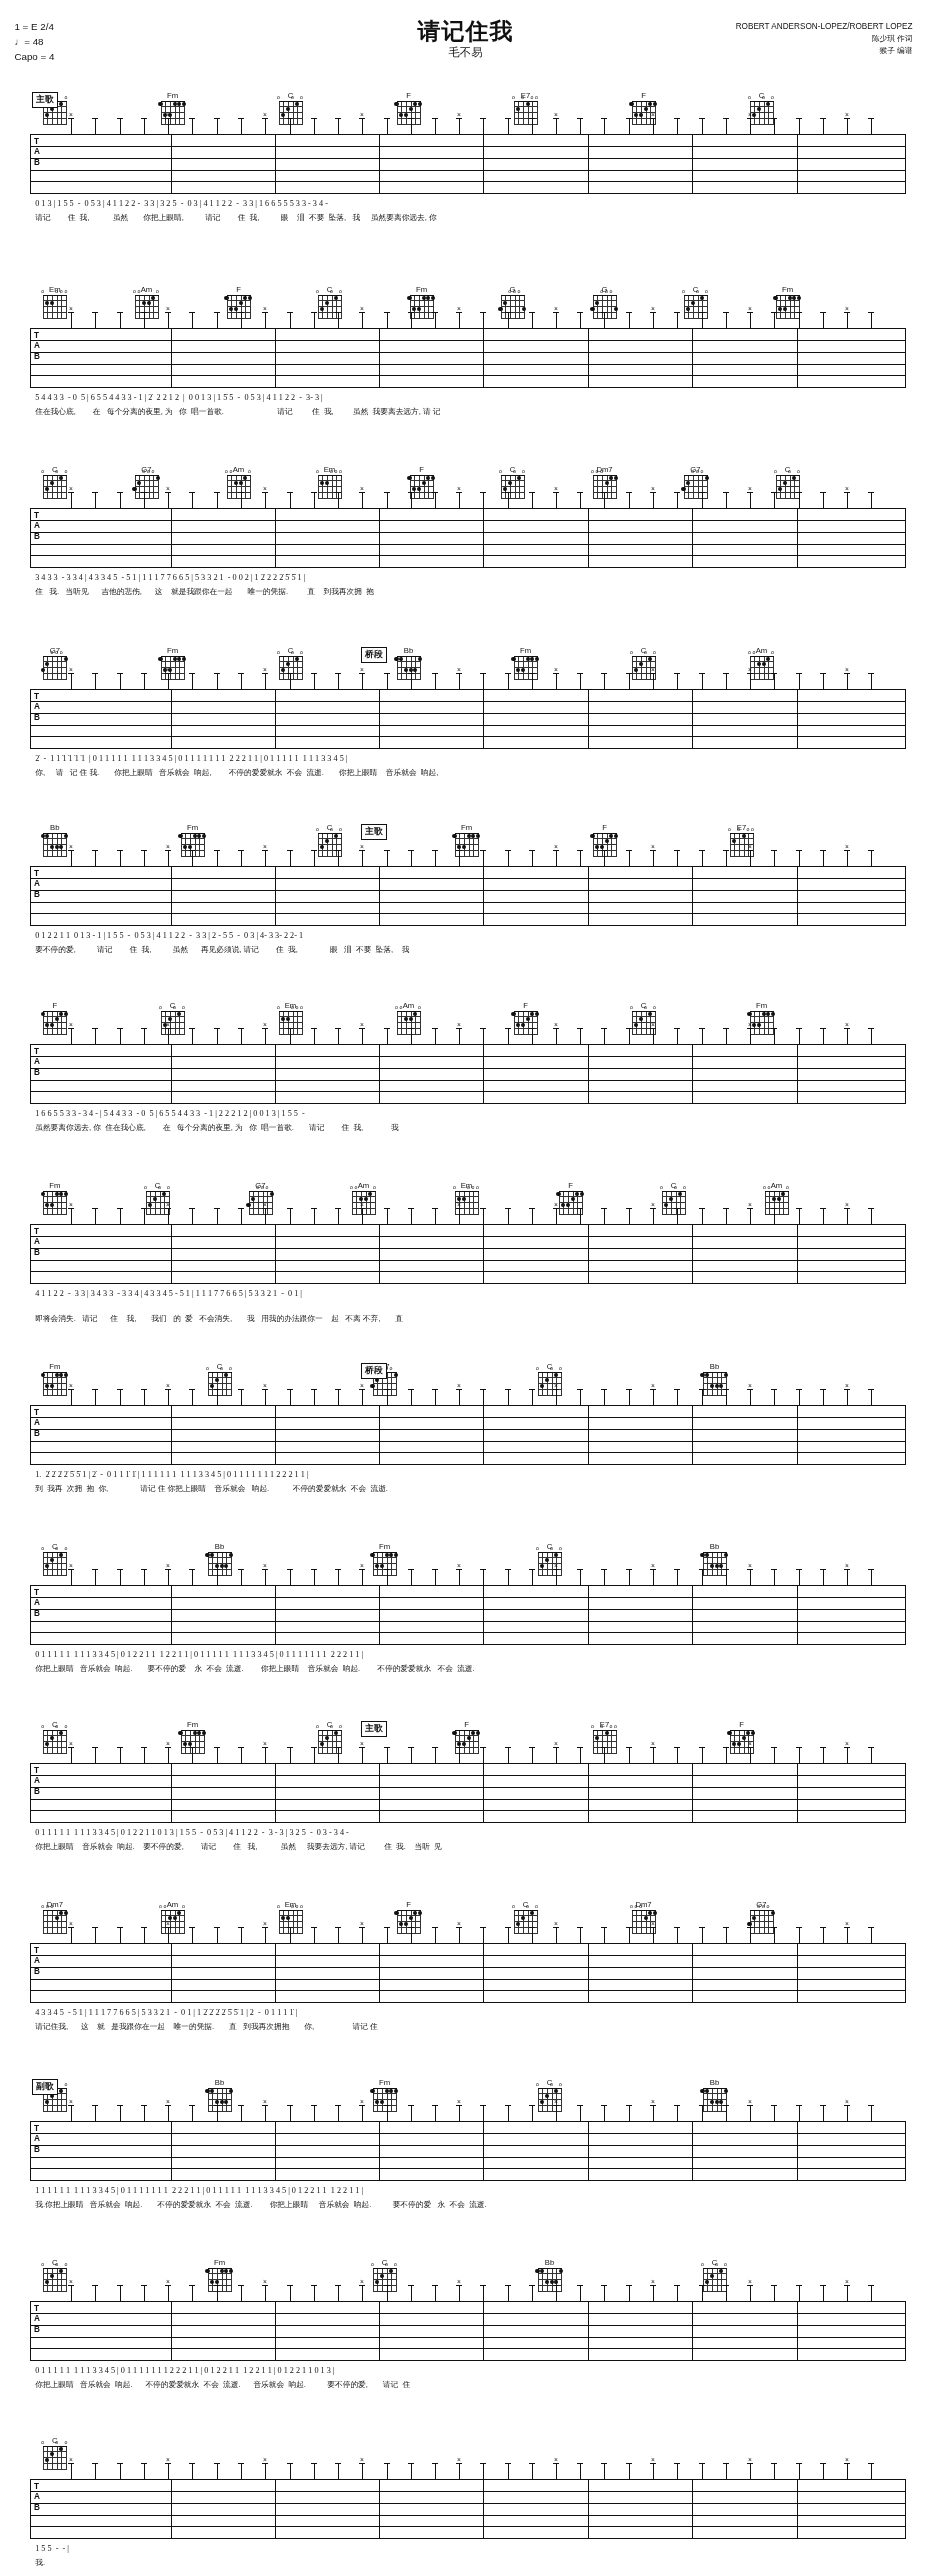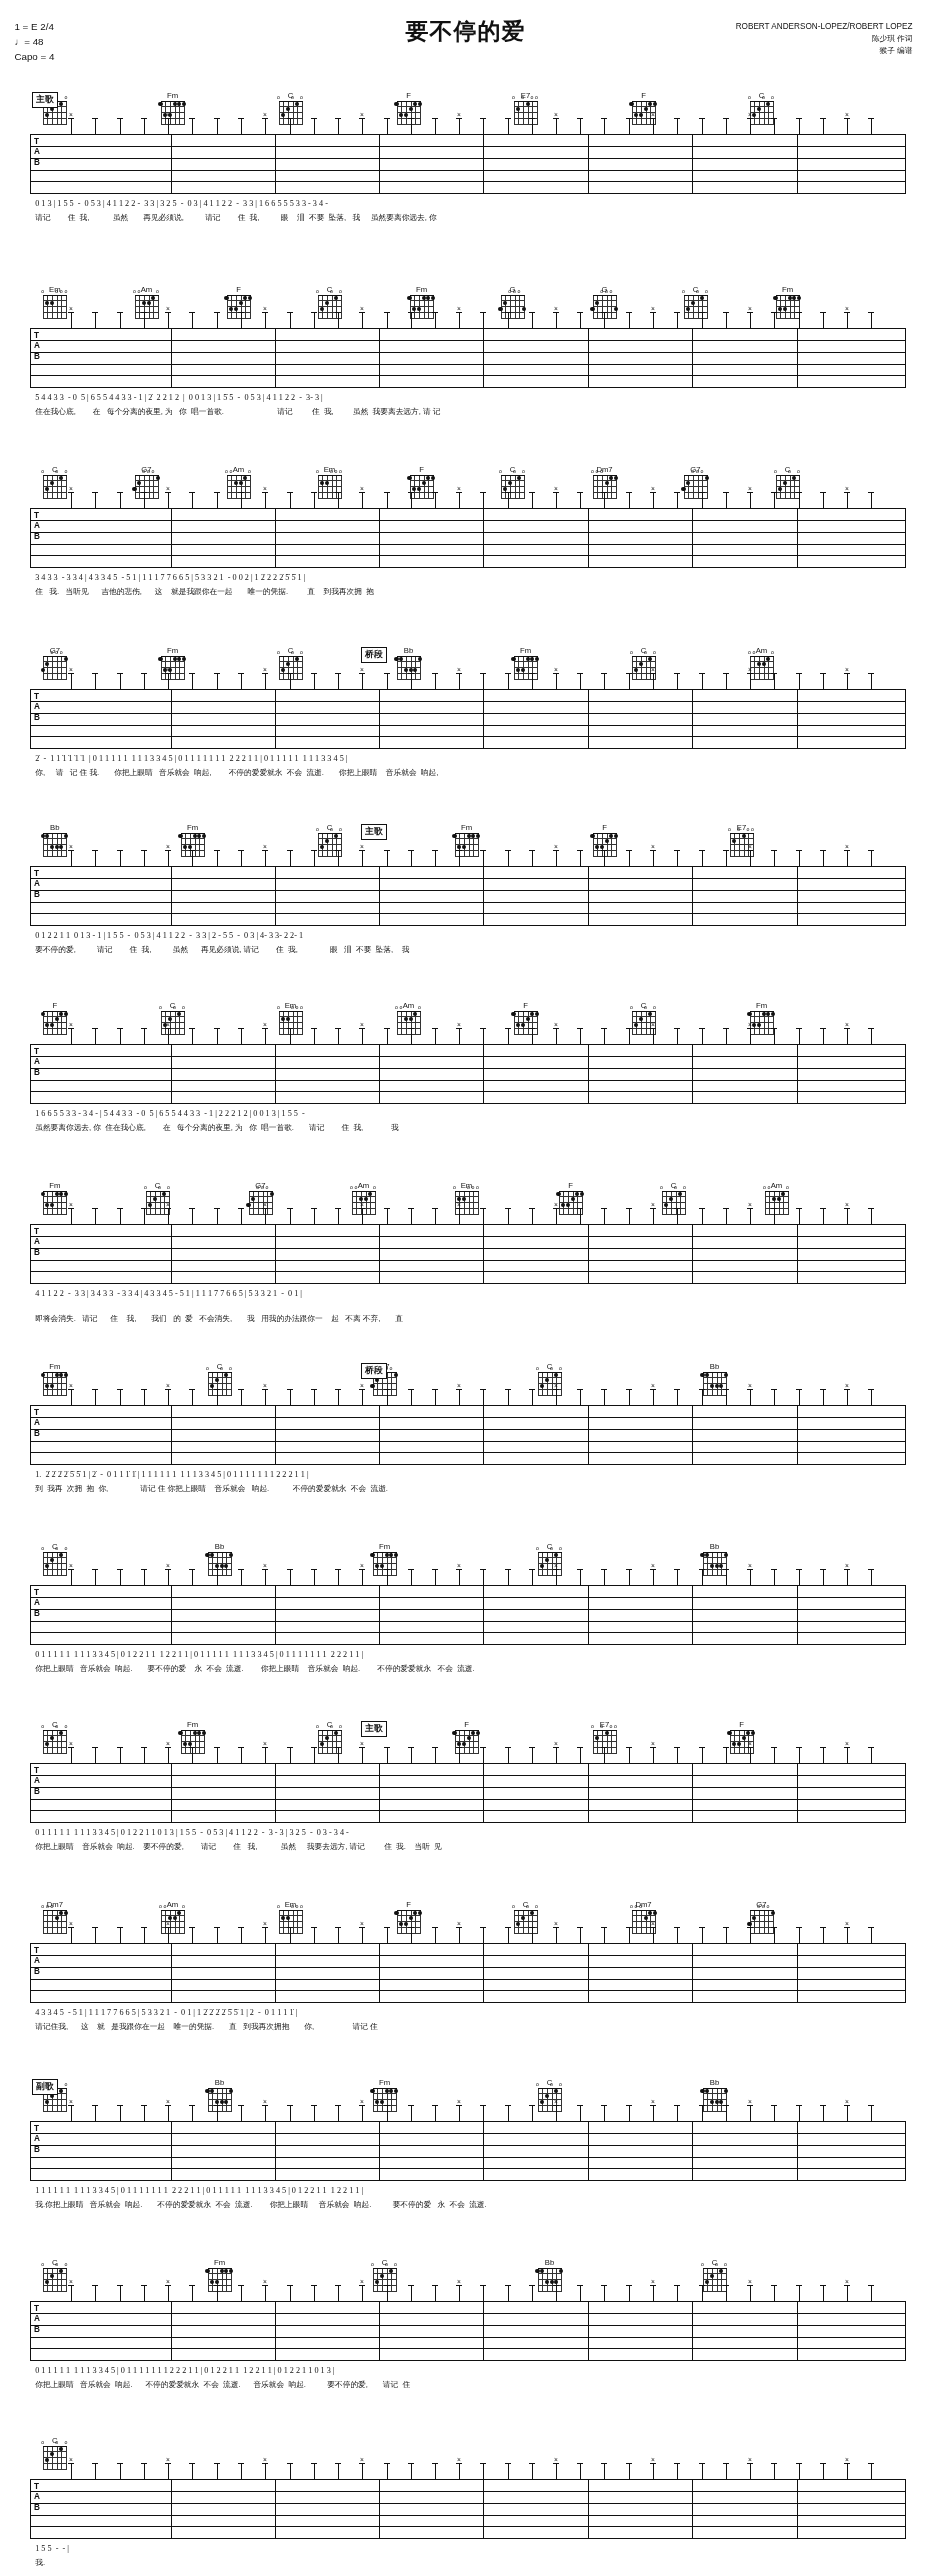--- a/index.html
+++ b/index.html
@@ -50,21 +50,22 @@
 
   
   .lyr{position:absolute;font-size:7.7px;white-space:pre;letter-spacing:0px;}
   .num{position:absolute;font-size:8.2px;white-space:pre;letter-spacing:0px;font-family:"Liberation Serif",serif;}
 </style>
 </head>
 <body>
 
 <div class="sheet">
 
-  <div class="title">要不停的爱</div>
+  <div class="title">请记住我</div>
+  <div class="subtitle">毛不易</div>
 
   <div class="meta-left">
     <div>1 = E 2/4</div>
     <div>♩= 48</div>
     <div>Capo = 4</div>
   </div>
 
   <div class="meta-right">
     <div class="l1">ROBERT ANDERSON-LOPEZ/ROBERT LOPEZ</div>
     <div class="l2">陈少琪 作词</div>
@@ -286,21 +287,21 @@
           <div class="strum down" style="left: 720px;"></div>
           <div class="xmark" style="left: 718px;">×</div>
           <div class="strum down" style="left: 744px;"></div>
           <div class="strum down" style="left: 769px;"></div>
           <div class="strum down" style="left: 793px;"></div>
           <div class="strum down" style="left: 817px;"></div>
           <div class="xmark" style="left: 815px;">×</div>
           <div class="strum down" style="left: 841px;"></div>
         </div>
         <div class="num" style="left: 5.2px; top: 107px;">0 1 3 | 1 5 5  -  0 5 3 | 4 1 1 2 2 -  3 3 | 3 2 5  -  0 3 | 4 1 1 2 2  -  3 3 | 1 6 6 5 5 5 3 3 - 3 4 -</div>
-        <div class="lyr" style="left: 5.2px; top: 121px;">请记        住  我,           虽然       再见必须说,          请记        住  我,          眼    泪  不要  坠落,   我     虽然要离你远去, 你</div>
+        <div class="lyr" style="left: 5.2px; top: 121px;">请记        住  我,           虽然       你把上眼睛,          请记        住  我,          眼    泪  不要  坠落,   我     虽然要离你远去, 你</div>
       </div>
       <div class="system" style="top: 286px;">
         <div class="chordbox" style="left: 10.3px; top: 0px;">
           <div class="cname">Em</div>
           <div class="grid">
             <div class="v" style="left: 0px;"></div>
             <div class="v" style="left: 4.6px;"></div>
             <div class="v" style="left: 9.3px;"></div>
             <div class="v" style="left: 14px;"></div>
             <div class="v" style="left: 18.5px;"></div>

